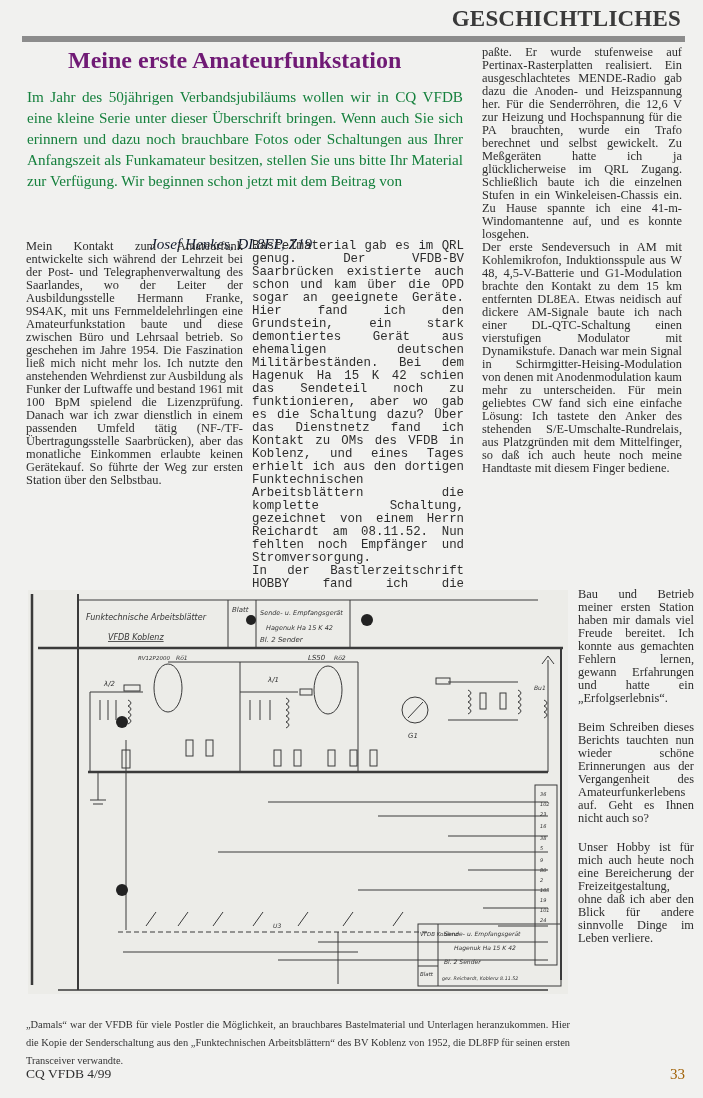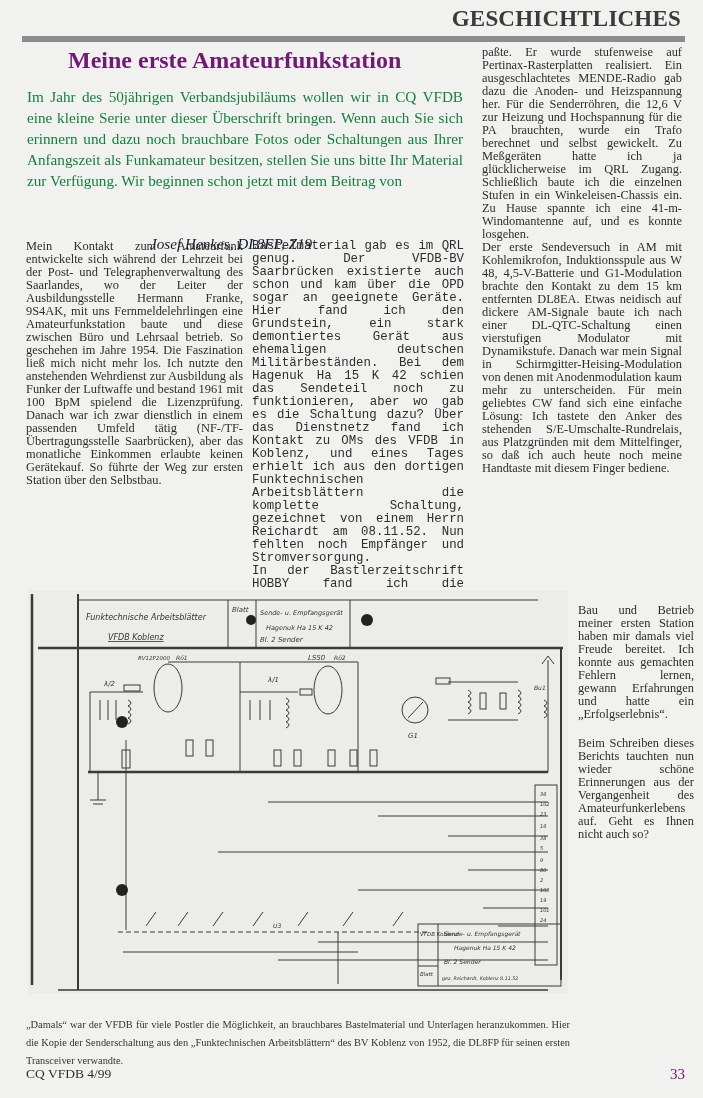--- a/index.html
+++ b/index.html
@@ -29,38 +29,38 @@
     font-size: 15.2px; font-style: italic; color: #0f172a;
   }
   .col {
     position: absolute; font-size: 12.4px; line-height: 13px;
     text-align: justify; color: #2d2d2d;
   }
   .col p { margin: 0; }
   .col1 { left: 26px; top: 240px; width: 217px; }
   .col2 { left: 252px; top: 240px; width: 212px; font-family: Liberation Mono, monospace; }
   .col3 { left: 482px; top: 46px; width: 200px; }
-  .col4 { left: 578px; top: 588px; width: 116px; text-align: justify; margin-top: 16px; }
+  .col4 { left: 578px; top: 588px; width: 116px; text-align: justify; }
   .col4 p + p { margin-top: 16px; }
   .figure {
     position: absolute; left: 28px; top: 590px; width: 540px; height: 404px;
     background: #ecece8;
   }
   .figure svg { width: 100%; height: 100%; }
   .caption {
     position: absolute; left: 26px; top: 1016px; width: 544px;
     font-size: 10.4px; line-height: 18px; text-align: justify; color: #333;
   }
   .footer-left {
     position: absolute; left: 26px; top: 1066px;
     font-size: 13.5px; color: #2f2f2f;
   }
   .page-number {
     position: absolute; right: 18px; top: 1066px;
-    font-size: 15px; color: #701a75;
+    font-size: 15px; color: #a16207;
   }
   .sch text { font-family: "DejaVu Sans", sans-serif; font-style: italic; fill: #333; }
 </style>
 </head>
 <body>
 
 <div class="section-title">GESCHICHTLICHES</div>
 <div class="rule"></div>
 
 <h1 class="headline" style="margin:0">Meine erste Amateurfunkstation</h1>
@@ -78,20 +78,21 @@
 </div>
 
 <div class="col col3">
   <p>paßte. Er wurde stufenweise auf Pertinax-Rasterplatten realisiert. Ein ausgeschlachtetes MENDE-Radio gab dazu die Anoden- und Heizspannung her. Für die Senderröhren, die 12,6 V zur Heizung und Hochspannung für die PA brauchten, wurde ein Trafo berechnet und selbst gewickelt. Zu Meßgeräten hatte ich ja glücklicherweise im QRL Zugang. Schließlich baute ich die einzelnen Stufen in ein Winkeleisen-Chassis ein. Zu Hause spannte ich eine 41-m-Windomantenne auf, und es konnte losgehen.</p>
   <p>Der erste Sendeversuch in AM mit Kohlemikrofon, Induktionsspule aus W 48, 4,5-V-Batterie und G1-Modulation brachte den Kontakt zu dem 15 km entfernten DL8EA. Etwas neidisch auf dickere AM-Signale baute ich nach einer DL-QTC-Schaltung einen vierstufigen Modulator mit Dynamikstufe. Danach war mein Signal in Schirmgitter-Heising-Modulation von denen mit Anodenmodulation kaum mehr zu unterscheiden. Für mein geliebtes CW fand sich eine einfache Lösung: Ich tastete den Anker des stehenden S/E-Umschalte-Rundrelais, aus Platzgründen mit dem Mittelfinger, so daß ich auch heute noch meine Handtaste mit diesem Finger bediene.</p>
 </div>
 
 <div class="col col4">
   <p>Bau und Betrieb meiner ersten Station haben mir damals viel Freude bereitet. Ich konnte aus gemachten Fehlern lernen, gewann Erfahrungen und hatte ein „Erfolgserlebnis“.</p>
   <p>Beim Schreiben dieses Berichts tauchten nun wieder schöne Erinnerungen aus der Vergangenheit des Amateurfunkerlebens auf. Geht es Ihnen nicht auch so?</p>
+  <p>Unser Hobby ist für mich auch heute noch eine Bereicherung der Freizeitgestaltung, ohne daß ich aber den Blick für andere sinnvolle Dinge im Leben verliere.</p>
 </div>
 
 <div class="figure">
   <svg class="sch" viewBox="0 0 540 404" xmlns="http://www.w3.org/2000/svg">
     <g stroke="#3a3a3a" fill="none" stroke-width="1">
 
       <line x1="4" y1="4" x2="4" y2="395" stroke-width="2.5"></line>
       <line x1="50" y1="4" x2="50" y2="400" stroke-width="2"></line>
       <line x1="10" y1="58" x2="535" y2="58" stroke-width="2.5"></line>
       <line x1="50" y1="10" x2="510" y2="10"></line>

